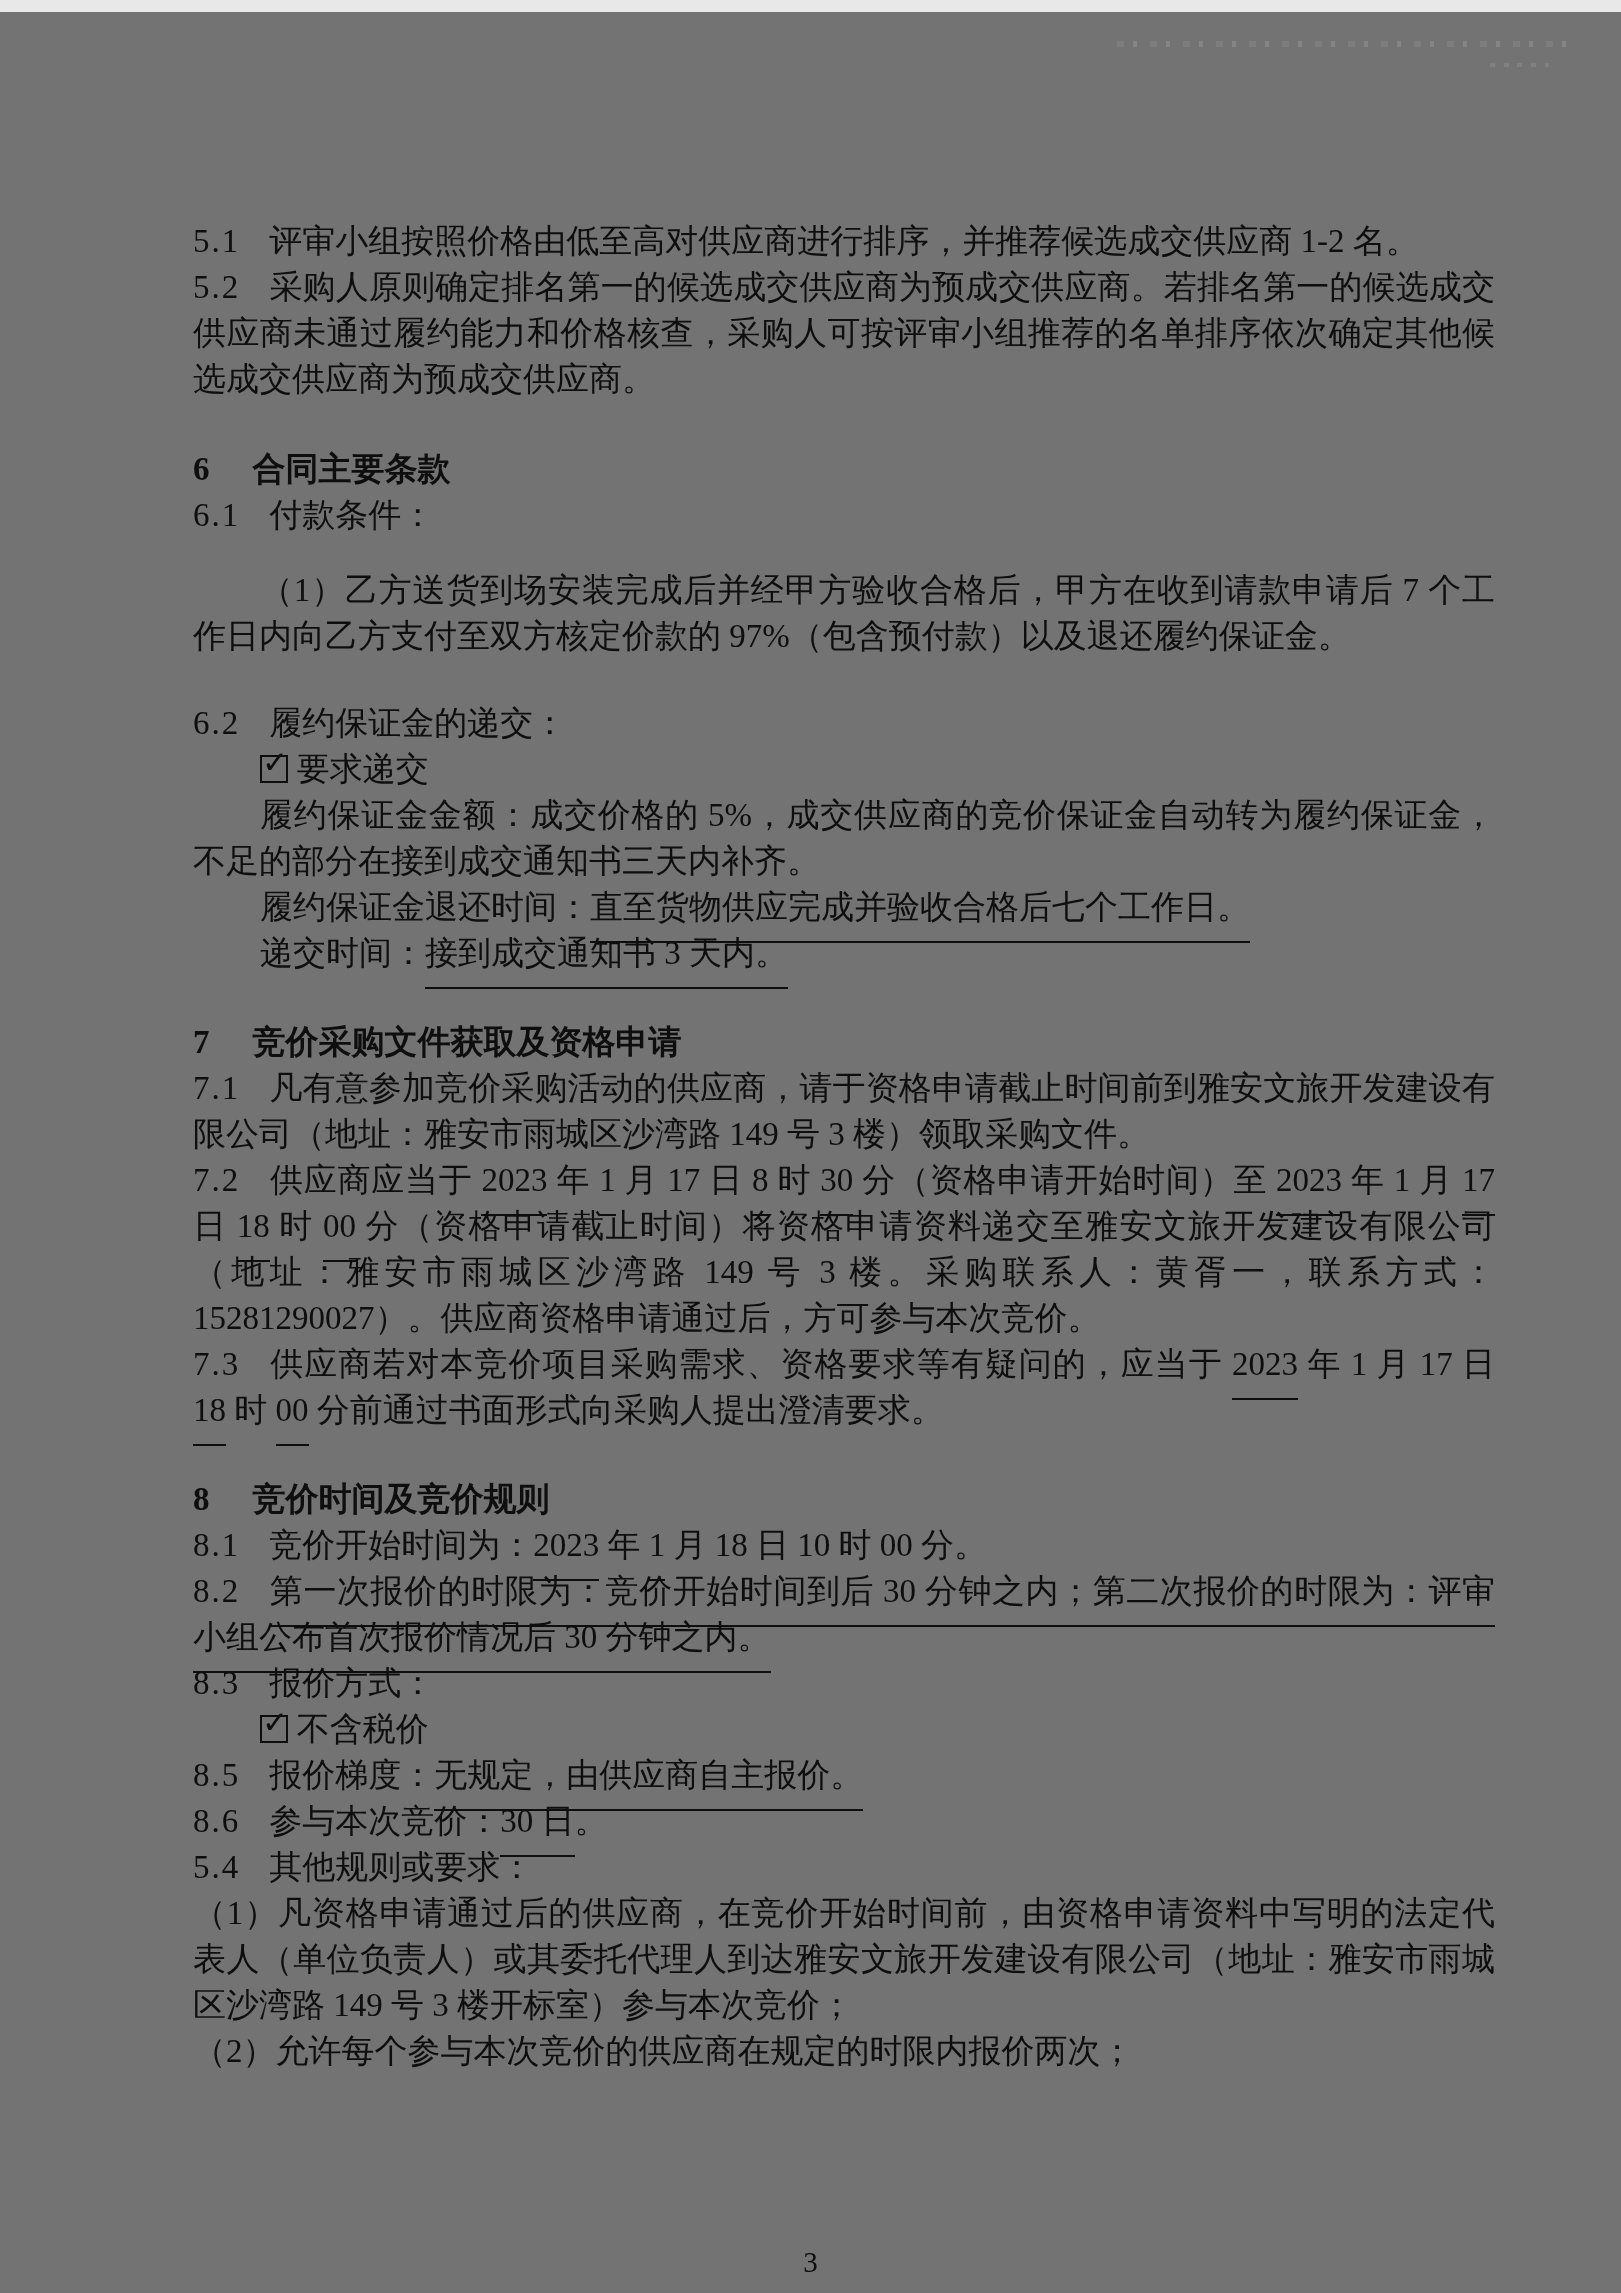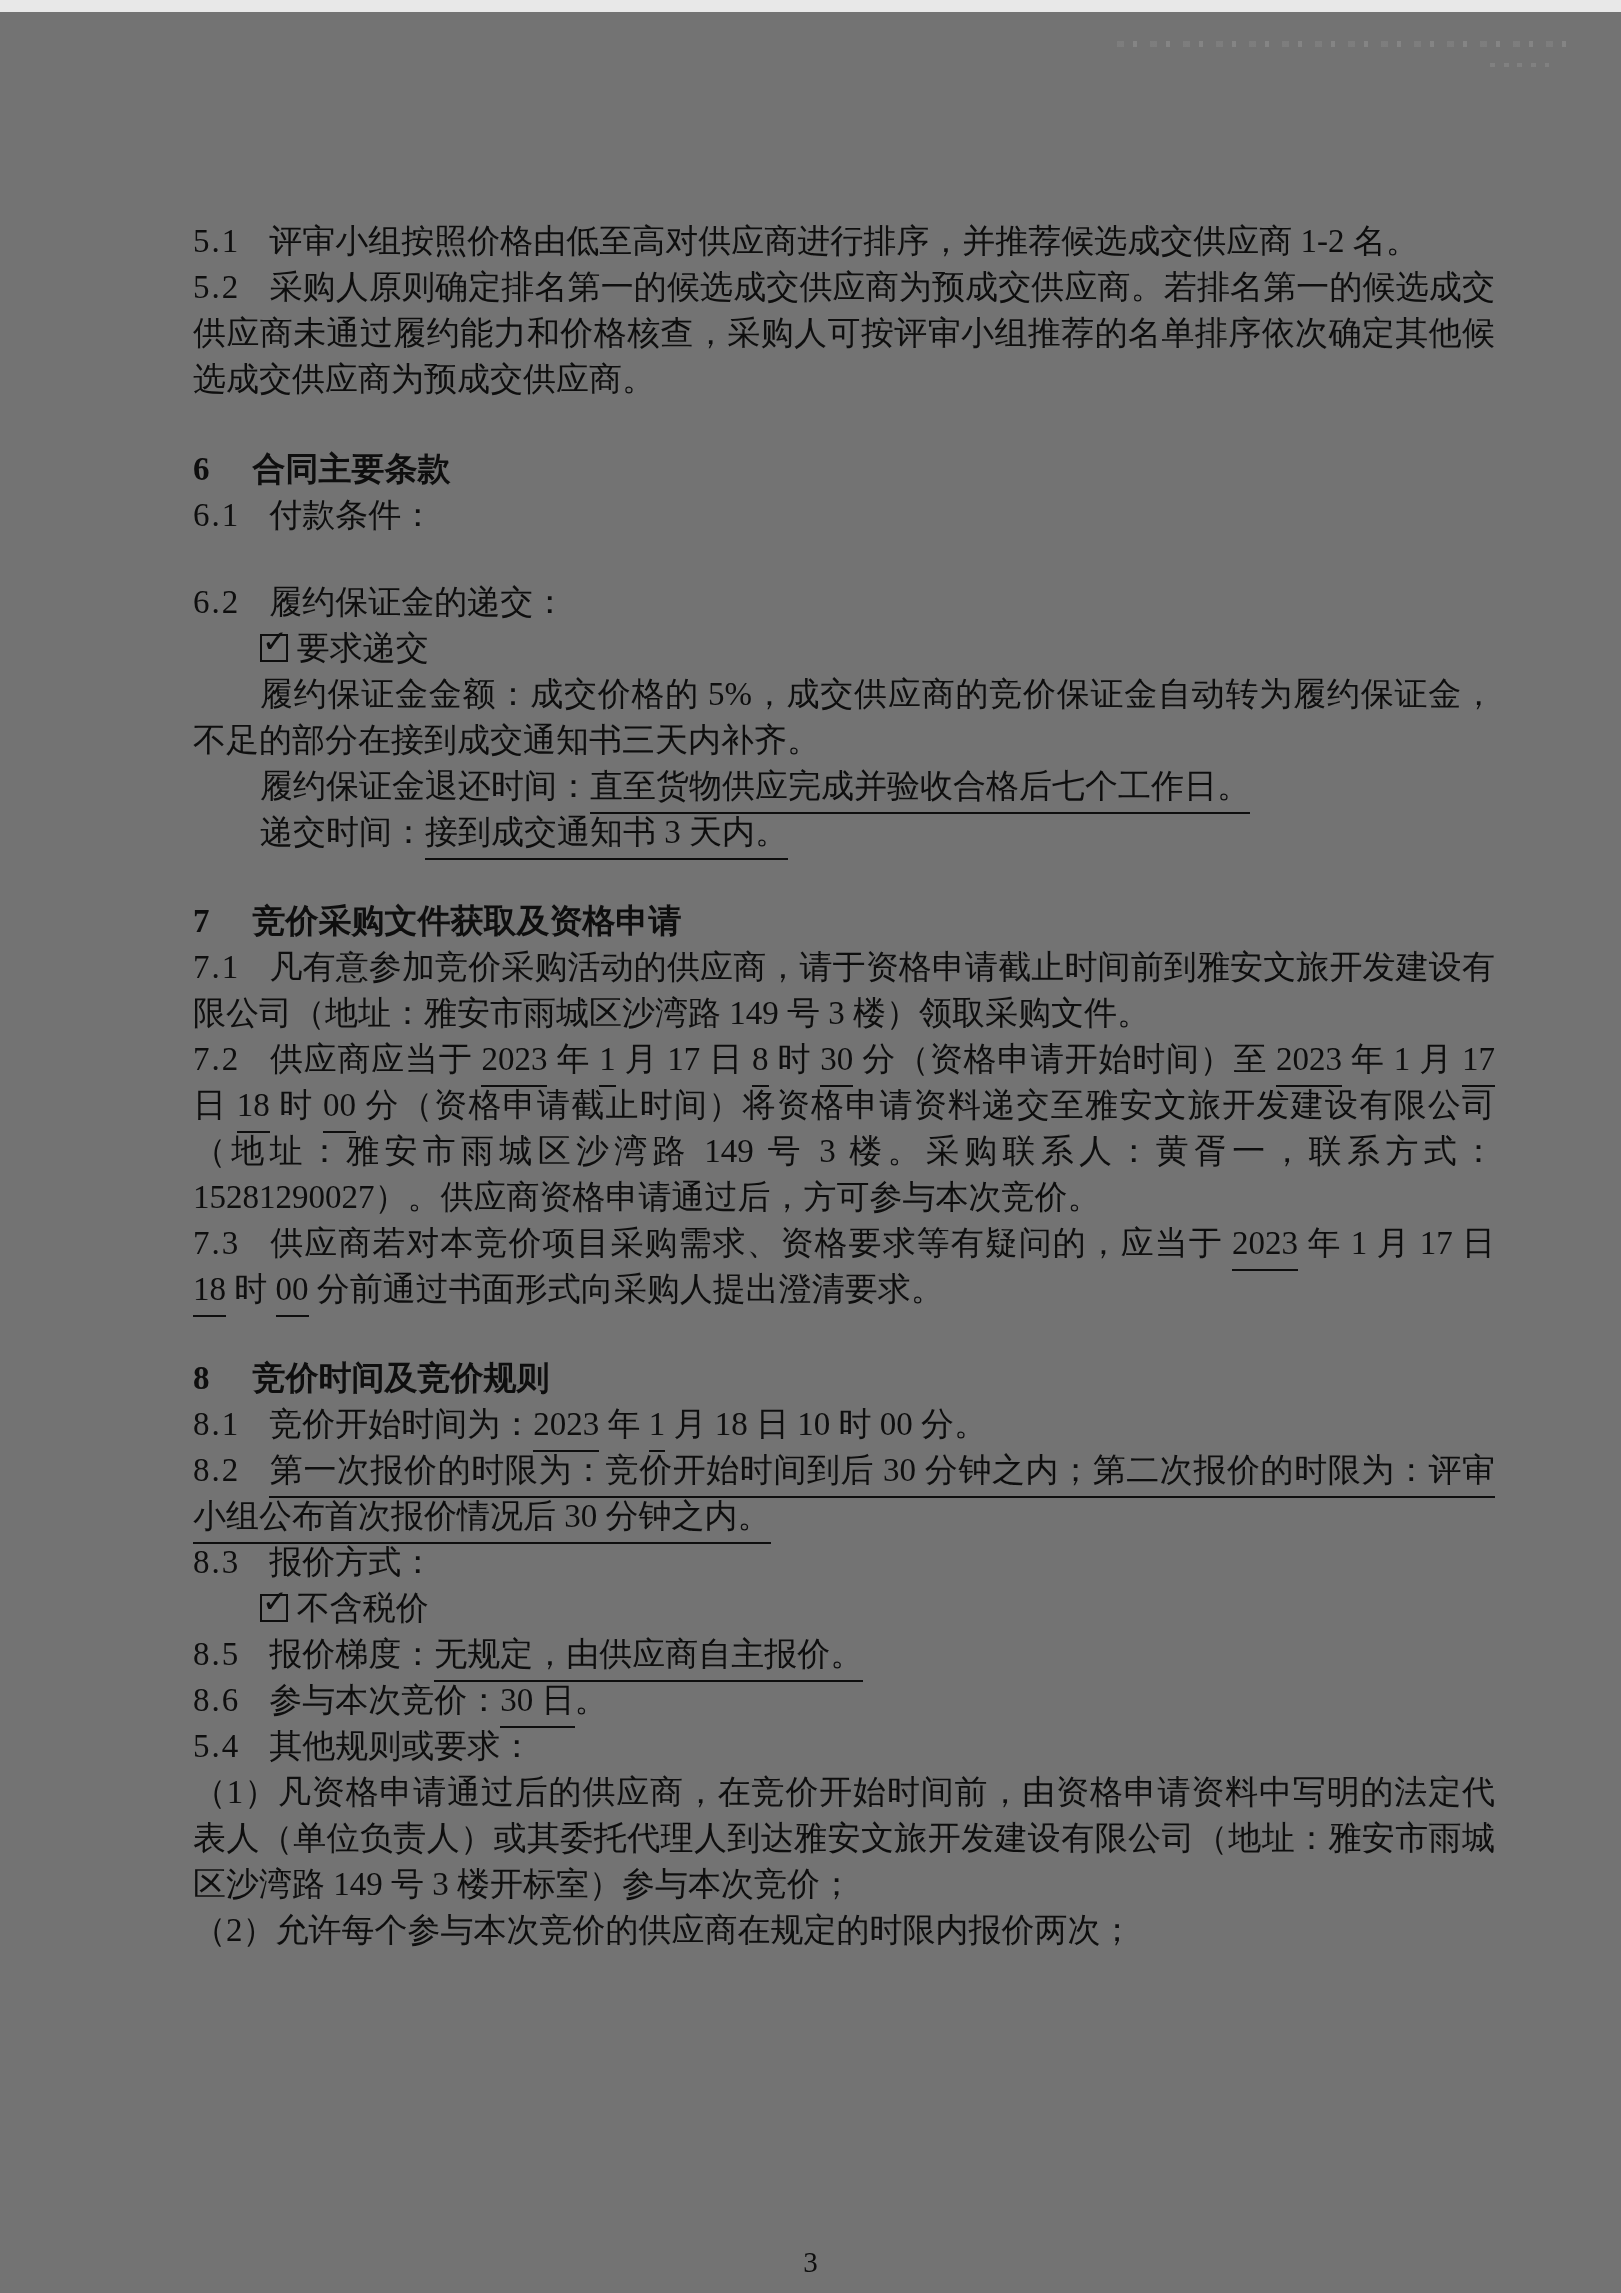--- a/index.html
+++ b/index.html
@@ -20,21 +20,21 @@
     line-height:46px;
     text-align:justify;
   }
   .content p{margin:0;padding:0;}
   p.heading{font-weight:bold;}
   p.indent{text-indent:67px;}
   p.cbline{padding-left:67px;text-align:left;}
   p.rule{text-indent:0;}
   .num{display:inline-block;margin-right:29px;letter-spacing:2px;}
   p.heading .num{margin-right:41px;}
-  .u{border-bottom:2.9px solid #0e0e0e;padding-bottom:8px;}
+  .u{border-bottom:2.9px solid #0e0e0e;padding-bottom:16px;}
   .checkbox{
     display:inline-block;width:28px;height:28px;
     border:2.9px solid #0e0e0e;box-sizing:border-box;
     margin-right:8.8px;vertical-align:-2.9px;position:relative;
   }
   .checkbox::after{
     content:"✓";
     position:absolute;left:0px;top:-9.8px;
     font-size:31px;font-weight:bold;line-height:1;
     font-family:"DejaVu Sans",sans-serif;
@@ -66,20 +66,21 @@
 
 <div class="page" data-name="document-page">
   <div class="scan-noise" data-name="scan-artifact-dots"></div>
   <div class="scan-noise-2" data-name="scan-artifact-dots-small"></div>
 
   <main class="content" id="doc" data-name="document-body">
       <p class="item" data-name="paragraph-s5-1"><span class="num" data-name="item-number">5.1</span><span data-name="text-segment">评审小组按照价格由低至高对供应商进行排序，并推荐候选成交供应商 1-2 名。</span></p>
       <p class="item" data-name="paragraph-s5-2"><span class="num" data-name="item-number">5.2</span><span data-name="text-segment">采购人原则确定排名第一的候选成交供应商为预成交供应商。若排名第一的候选成交供应商未通过履约能力和价格核查，采购人可按评审小组推荐的名单排序依次确定其他候选成交供应商为预成交供应商。</span></p>
       <p class="heading" data-name="paragraph-h6"><span class="num" data-name="item-number">6</span><span data-name="text-segment">合同主要条款</span></p>
       <p class="item" data-name="paragraph-s6-1"><span class="num" data-name="item-number">6.1</span><span data-name="text-segment">付款条件：</span></p>
+      <p class="indent" data-name="paragraph-p6-1-1"><span data-name="text-segment">（1）乙方送货到场安装完成后并经甲方验收合格后，甲方在收到请款申请后 7 个工作日内向乙方支付至双方核定价款的 97%（包含预付款）以及退还履约保证金。</span></p>
       <p class="item" data-name="paragraph-s6-2"><span class="num" data-name="item-number">6.2</span><span data-name="text-segment">履约保证金的递交：</span></p>
       <p class="cbline" data-name="paragraph-cb-6-2"><span class="checkbox" data-name="checked-checkbox-icon"></span><span data-name="text-segment">要求递交</span></p>
       <p class="indent" data-name="paragraph-p-amount"><span data-name="text-segment">履约保证金金额：成交价格的 5%，成交供应商的竞价保证金自动转为履约保证金，不足的部分在接到成交通知书三天内补齐。</span></p>
       <p class="indent" data-name="paragraph-p-refund"><span data-name="text-segment">履约保证金退还时间：</span><span class="u" data-name="underlined-text">直至货物供应完成并验收合格后七个工作日。</span></p>
       <p class="indent" data-name="paragraph-p-submit"><span data-name="text-segment">递交时间：</span><span class="u" data-name="underlined-text">接到成交通知书 3 天内。</span></p>
       <p class="heading" data-name="paragraph-h7"><span class="num" data-name="item-number">7</span><span data-name="text-segment">竞价采购文件获取及资格申请</span></p>
       <p class="item" data-name="paragraph-s7-1"><span class="num" data-name="item-number">7.1</span><span data-name="text-segment">凡有意参加竞价采购活动的供应商，请于资格申请截止时间前到雅安文旅开发建设有限公司（地址：雅安市雨城区沙湾路 149 号 3 楼）领取采购文件。</span></p>
       <p class="item" data-name="paragraph-s7-2"><span class="num" data-name="item-number">7.2</span><span data-name="text-segment">供应商应当于 </span><span class="u" data-name="underlined-text">2023</span><span data-name="text-segment"> 年 </span><span class="u" data-name="underlined-text">1</span><span data-name="text-segment"> 月 17 日 </span><span class="u" data-name="underlined-text">8</span><span data-name="text-segment"> 时 </span><span class="u" data-name="underlined-text">30</span><span data-name="text-segment"> 分（资格申请开始时间）至 </span><span class="u" data-name="underlined-text">2023</span><span data-name="text-segment"> 年 1 月 </span><span class="u" data-name="underlined-text">17</span><span data-name="text-segment"> 日 </span><span class="u" data-name="underlined-text">18</span><span data-name="text-segment"> 时 </span><span class="u" data-name="underlined-text">00</span><span data-name="text-segment"> 分（资格申请截止时间）将资格申请资料递交至雅安文旅开发建设有限公司（地址：雅安市雨城区沙湾路 149 号 3 楼。采购联系人：黄胥一，联系方式：15281290027）。供应商资格申请通过后，方可参与本次竞价。</span></p>
       <p class="item" data-name="paragraph-s7-3"><span class="num" data-name="item-number">7.3</span><span data-name="text-segment">供应商若对本竞价项目采购需求、资格要求等有疑问的，应当于 </span><span class="u" data-name="underlined-text">2023</span><span data-name="text-segment"> 年 1 月 17 日 </span><span class="u" data-name="underlined-text">18</span><span data-name="text-segment"> 时 </span><span class="u" data-name="underlined-text">00</span><span data-name="text-segment"> 分前通过书面形式向采购人提出澄清要求。</span></p>
       <p class="heading" data-name="paragraph-h8"><span class="num" data-name="item-number">8</span><span data-name="text-segment">竞价时间及竞价规则</span></p>

